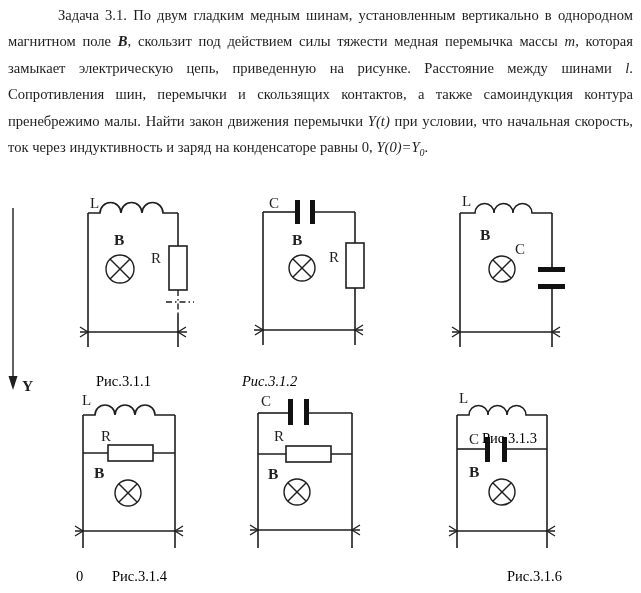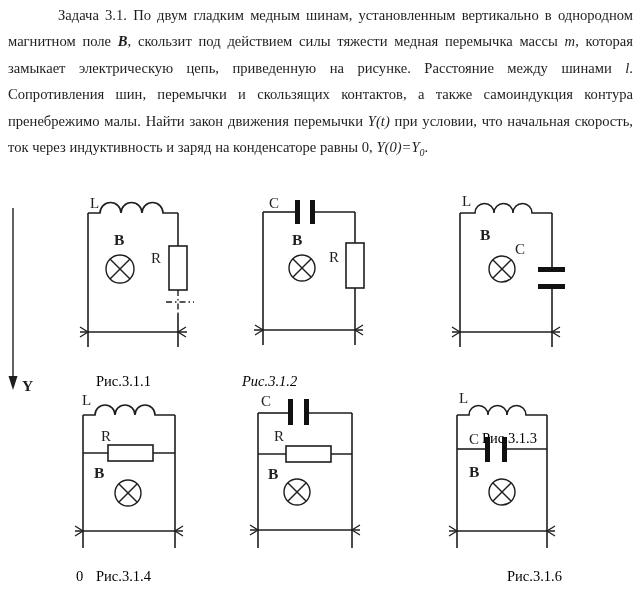--- a/index.html
+++ b/index.html
@@ -172,17 +172,17 @@
       <line class="wire" x1="9" y1="143" x2="115" y2="143"></line>
       <polyline class="arr" points="9,138 17,143 9,148"></polyline>
       <polyline class="arr" points="115,138 107,143 115,148"></polyline>
     </svg>
   </div>
 
   <div class="caption" style="left:96px;top:373px;">Рис.3.1.1</div>
   <div class="caption" style="left:242px;top:373px;font-style:italic;">Рис.3.1.2</div>
   <div class="caption" style="left:482px;top:382px;margin-top:48px;">Рис.3.1.3</div>
   <div class="caption" style="left:76px;top:568px;">0</div>
-  <div class="caption" style="left:96px;top:568px;font-family:Liberation Serif, serif;">Рис.3.1.4</div>
+  <div class="caption" style="left:112px;top:568px;font-family:Liberation Serif, serif;">Рис.3.1.4</div>
   <div class="caption" style="left:303px;top:592px;">Рис.3.1.5</div>
   <div class="caption" style="left:507px;top:568px;text-align:right;">Рис.3.1.6</div>
 
 </div>
 
 </body></html>

